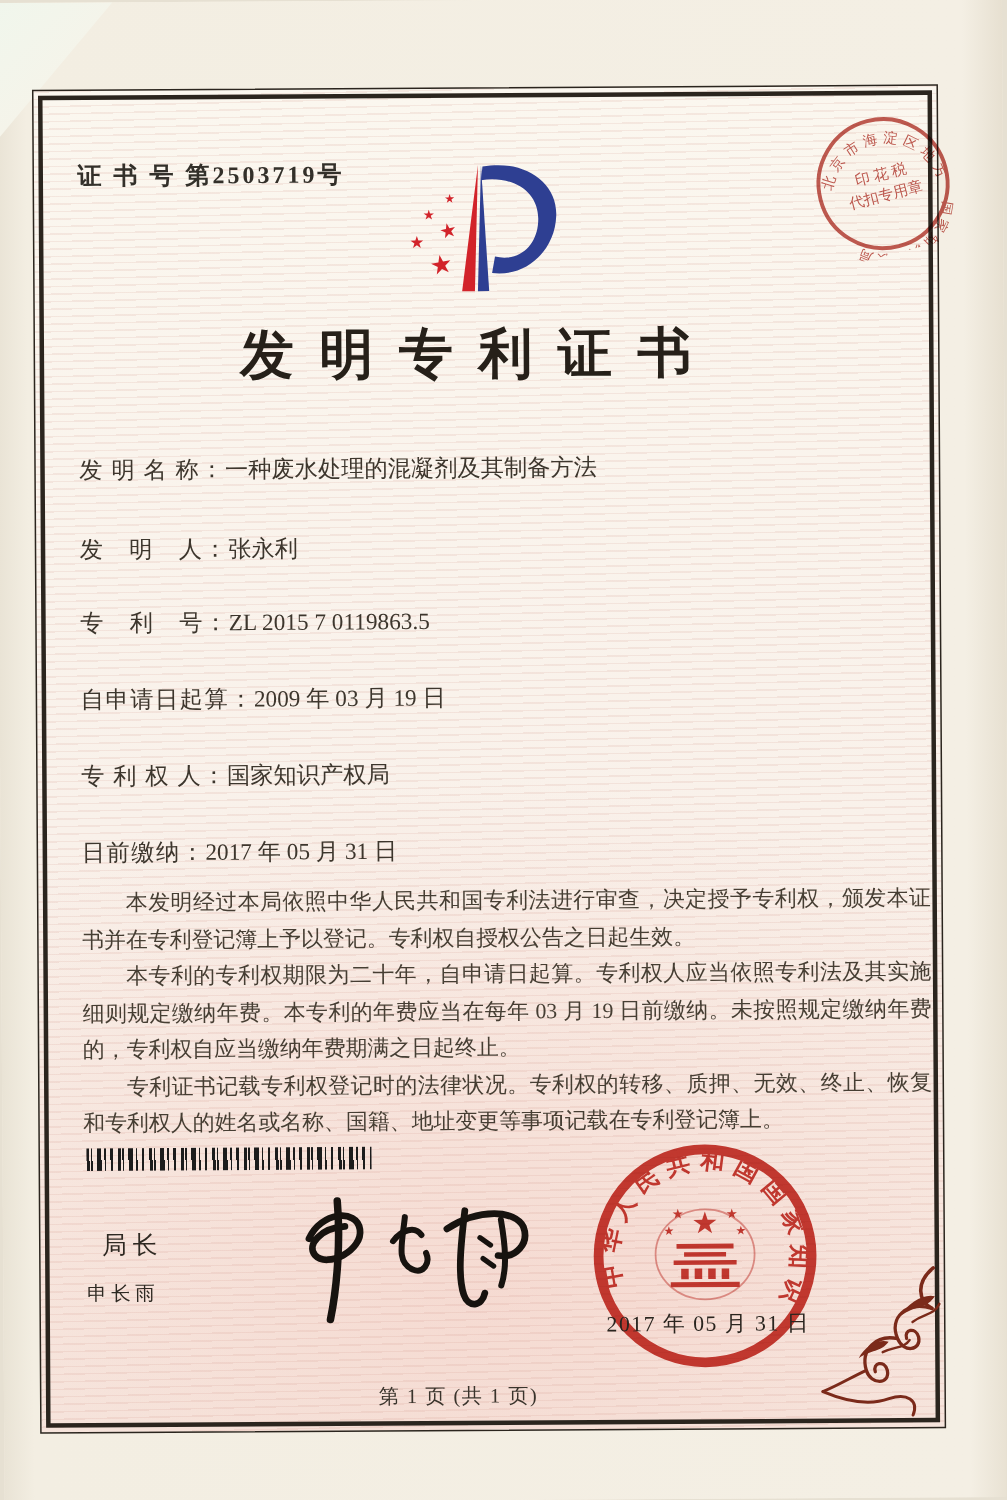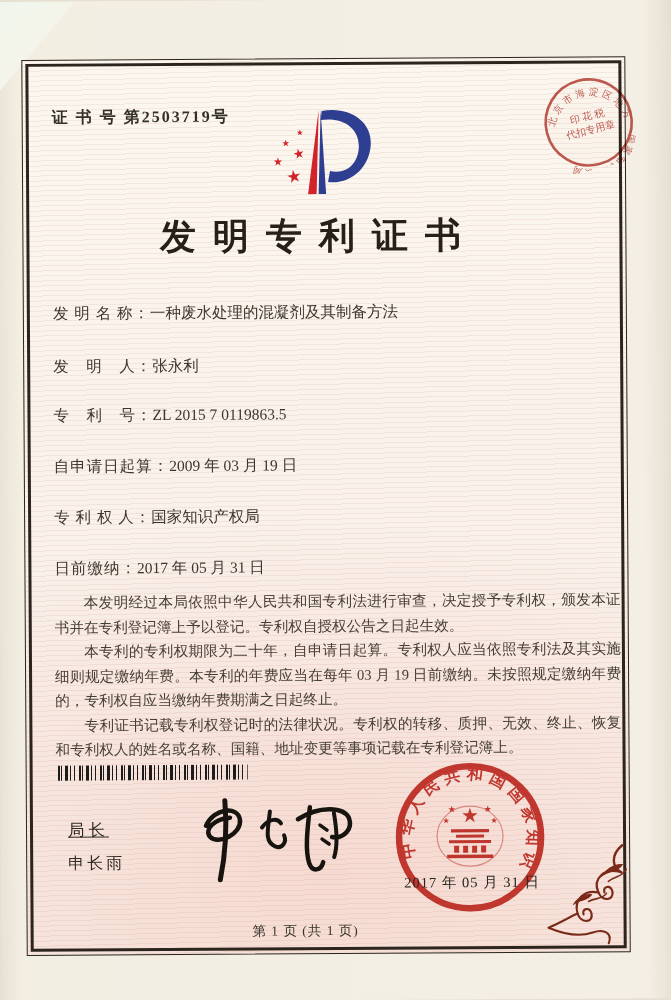--- a/index.html
+++ b/index.html
@@ -53,22 +53,22 @@
   .paragraphs{
     left:54px;top:589px;width:566px;font-size:14.6px;line-height:24.5px;
     color:#463e33;text-align:justify;
   }
   .paragraphs p{margin:0;text-indent:2em;}
   .barcode{
     left:56px;top:764px;width:190px;height:15px;
     background-image:
       repeating-linear-gradient(90deg,#1c1c1c 0 2px,rgba(0,0,0,0) 2px 3px,#1c1c1c 3px 4px,rgba(0,0,0,0) 4px 7px,#1c1c1c 7px 10px,rgba(0,0,0,0) 10px 12px,#1c1c1c 12px 13px,rgba(0,0,0,0) 13px 16px,#1c1c1c 16px 17.5px,rgba(0,0,0,0) 17.5px 21px);
   }
-  .director-role{left:66px;top:818px;font-size:16.5px;color:#2e2922;letter-spacing:4px;text-decoration:underline;}
-  .director-name{left:66px;top:852px;font-size:16px;color:#2e2922;letter-spacing:3px;}
+  .director-role{left:66px;top:818px;font-size:16.5px;color:#2e2922;letter-spacing:4px;}
+  .director-name{left:56px;top:852px;font-size:13px;color:#2e2922;letter-spacing:3px;}
   .signature{left:180px;top:793px;width:178px;height:96px;}
   .seal{left:390px;top:760px;width:156px;height:156px;mix-blend-mode:multiply;opacity:.95;z-index:4;}
   .seal-date{
     left:402px;top:874px;width:150px;font-size:14.5px;color:#2a251f;
     letter-spacing:1px;z-index:5;
   }
   .ornament{left:540px;top:845px;width:86px;height:106px;z-index:3;}
   .footer-page{
     left:0;top:922px;width:606px;text-align:center;
     font-size:13.5px;color:#3a342c;letter-spacing:1px;

